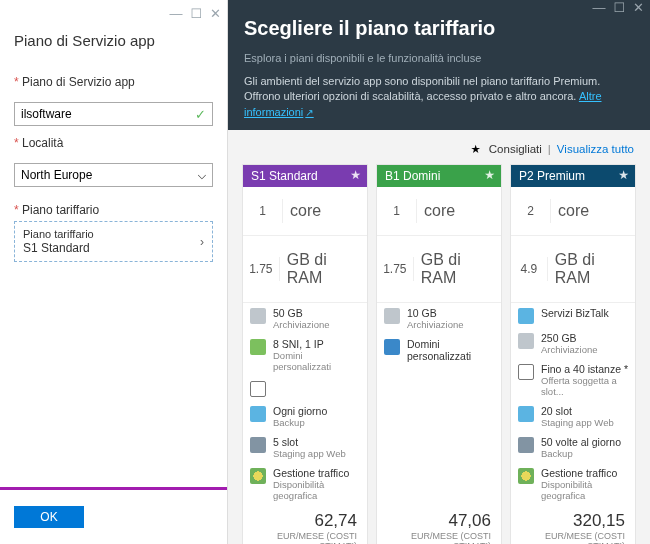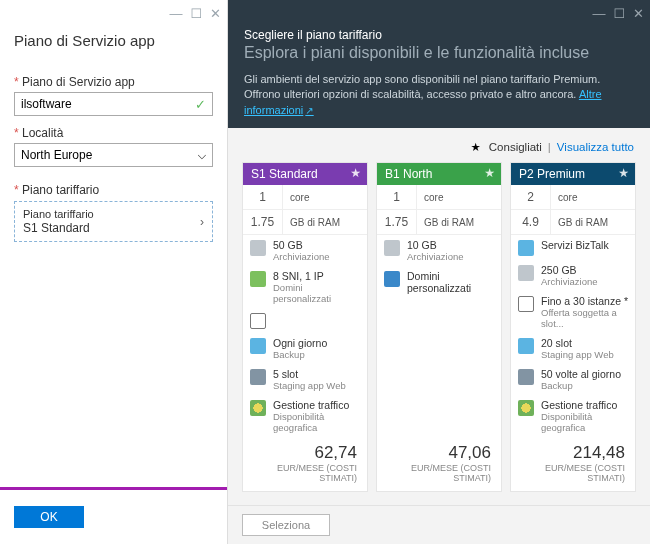--- a/index.html
+++ b/index.html
@@ -6,47 +6,47 @@
 body{width:650px;height:544px;display:flex;background:#fff;overflow:hidden;font-size:12px}
 .panel-left{width:228px;background:#fff;border-right:1px solid #ddd;display:flex;flex-direction:column}
 .panel-right{flex:1;background:#2c3a45;display:flex;flex-direction:column}
 .titlebar{height:26px;display:flex;align-items:center;justify-content:flex-end;padding:0 6px;gap:8px}
 .wb{color:#9aa5ad;cursor:pointer;font-size:13px}
 .titlebar-dark{background:#2c3a45}
 .panel-left .head{padding:6px 14px 12px;font-size:15px;color:#333}
 .form{padding:4px 14px}
 .flabel{font-size:12px;color:#333;margin-top:10px}
 .req::before{content:"* ";color:#d9534f}
-.field{border:1px solid #aaa;height:24px;display:flex;align-items:center;padding:0 6px;margin-top:3px;background:#fff;justify-content:space-between}
+.field{border:1px solid #aaa;height:24px;display:flex;align-items:center;padding:0 6px;margin-top:13px;background:#fff;justify-content:space-between}
 .check{color:#5cb85c;font-size:13px}
 .caret{color:#333;font-size:11px}
 .pt-box{border:1px dashed #8ab4d8;padding:6px 8px;margin-top:4px;display:flex;justify-content:space-between;align-items:center;cursor:pointer}
 .ptlbl{font-size:11px;color:#333}
 .ptval{font-size:12px;color:#333;margin-top:1px}
 .chev{color:#666;font-size:12px}
 .lfoot{margin-top:auto;padding:16px 14px;border-top:3px solid #a21caf}
 .ok{background:#0078d7;color:#fff;border:none;width:70px;height:22px;font-size:12px;cursor:pointer}
 .rhead{padding:2px 16px 10px;color:#fff}
-.rtitle{font-size:12px;font-weight:400}
-.rsub{font-size:16px;color:#a0aeb8;margin-top:2px}
+.rtitle{font-size:20px;font-weight:700}
+.rsub{font-size:11px;color:#a0aeb8;margin-top:12px}
 .rdesc{font-size:11px;color:#cdd6dc;margin-top:10px;line-height:1.4}
 .rdesc a{color:#35c1ff}
 .ext{font-size:10px;margin-left:2px}
 .content{background:#f3f3f3;flex:1;padding:10px 14px 0;display:flex;flex-direction:column}
 .filters{display:flex;justify-content:flex-end;gap:6px;font-size:11.5px;color:#333;padding:2px 2px 8px;align-items:center}
 .star{color:#000;margin-right:2px}
 .pipe{color:#888}
 .link{color:#0078d7;cursor:pointer}
 .cards{display:flex;gap:8px}
 .card{flex:1;background:#fff;border:1px solid #e5e5e5;display:flex;flex-direction:column;position:relative}
 .chd{height:22px;color:#fff;display:flex;align-items:center;padding:0 8px;font-size:12px;position:relative}
 .chd .st{position:absolute;right:6px;top:3px;color:rgba(255,255,255,.85);font-size:12px}
 .row{display:flex;align-items:center;border-bottom:1px solid #eee}
 .cell-l{width:40px;text-align:center;padding:5px 0;font-size:12px;border-right:1px solid #eee;color:#555}
-.cell-r{padding:5px 7px;font-size:10px;color:#555}
+.cell-r{padding:15px 7px;font-size:16px;color:#555}
 .feat{display:flex;align-items:flex-start;padding:4px 7px;gap:7px}
 .fi{width:16px;height:16px;flex:0 0 16px;margin-top:1px;border-radius:2px}
 .ft{font-size:10.5px;color:#333;line-height:1.15}
 .fs{font-size:9.5px;color:#888}
 .price{margin-top:auto;text-align:right;padding:6px 10px 8px}
 .pn{font-size:17px;color:#333}
 .pl{font-size:9px;color:#888}
 .rfoot{background:#f3f3f3;border-top:1px solid #e2e2e2;padding:8px 14px}
 .sel{background:#fff;border:1px solid #bbb;color:#888;height:22px;width:88px;font-size:11px;cursor:pointer}
 .i-db{background:#bfc6cc}
@@ -167,21 +167,21 @@
               <div class="fs">Disponibilità geografica</div>
             </div>
           </div>
           <div class="price">
             <div class="pn">62,74</div>
             <div class="pl">EUR/MESE (COSTI STIMATI)</div>
           </div>
         </div>
         <div class="card">
           <div class="chd" style="background:#3aa24a">
-            <span>B1 North</span>
+            <span>B1 Domini</span>
             <span class="st">★</span>
           </div>
           <div class="row">
             <div class="cell-l">1</div>
             <div class="cell-r">core</div>
           </div>
           <div class="row">
             <div class="cell-l">1.75</div>
             <div class="cell-r">GB di RAM</div>
           </div>
@@ -225,21 +225,21 @@
           <div class="feat">
             <div class="fi i-db"></div>
             <div>
               <div class="ft">250 GB</div>
               <div class="fs">Archiviazione</div>
             </div>
           </div>
           <div class="feat">
             <div class="fi i-scale"></div>
             <div>
-              <div class="ft">Fino a 30 istanze *</div>
+              <div class="ft">Fino a 40 istanze *</div>
               <div class="fs">Offerta soggetta a slot...</div>
             </div>
           </div>
           <div class="feat">
             <div class="fi i-cloud"></div>
             <div>
               <div class="ft">20 slot</div>
               <div class="fs">Staging app Web</div>
             </div>
           </div>
@@ -251,21 +251,21 @@
             </div>
           </div>
           <div class="feat">
             <div class="fi i-geo"></div>
             <div>
               <div class="ft">Gestione traffico</div>
               <div class="fs">Disponibilità geografica</div>
             </div>
           </div>
           <div class="price">
-            <div class="pn">214,48</div>
+            <div class="pn">320,15</div>
             <div class="pl">EUR/MESE (COSTI STIMATI)</div>
           </div>
         </div>
       </div>
   </div>
   <div class="rfoot">
     <button class="sel">Seleziona</button>
   </div>
 </div>
 

